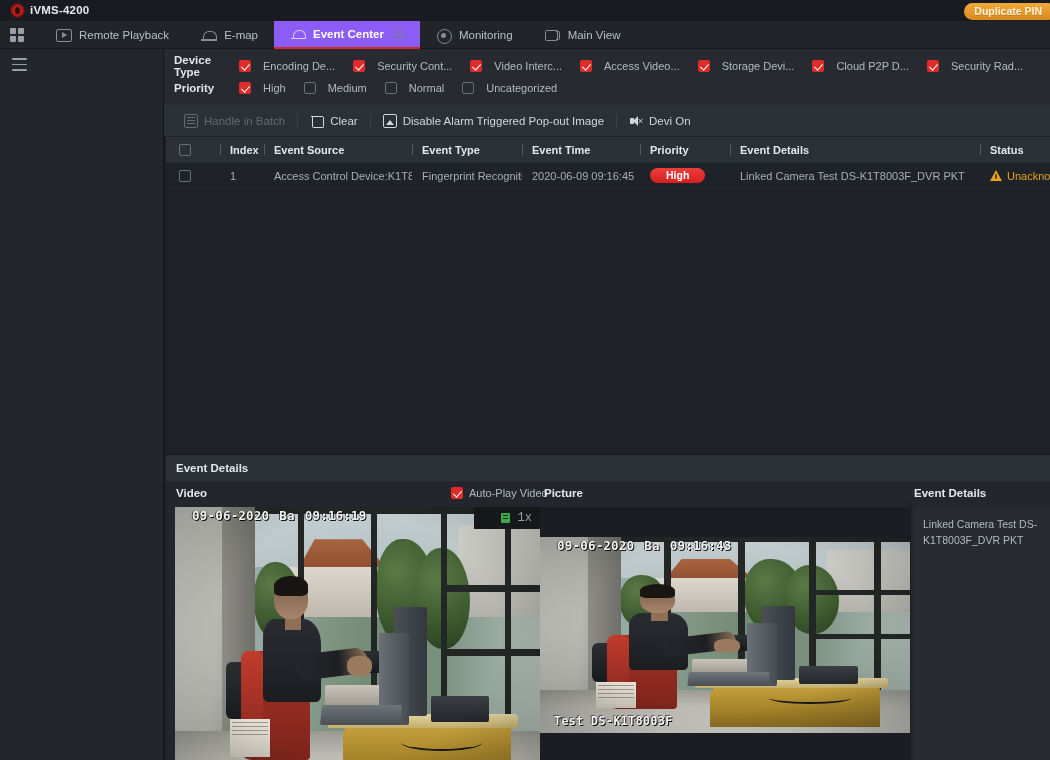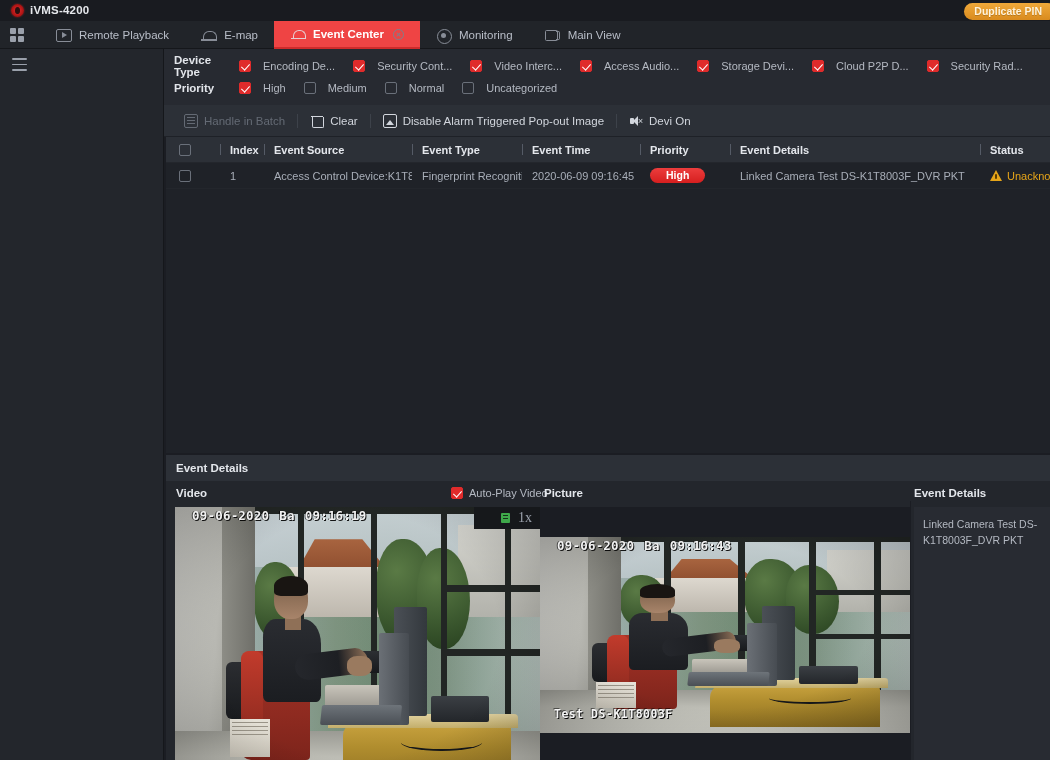--- a/index.html
+++ b/index.html
@@ -55,21 +55,21 @@
   }
   .nav-grid i { display: block; background: #9aa0ab; border-radius: 1px; }
   .nav-items { position: absolute; left: 40px; top: 0; height: 28px; display: flex; align-items: stretch; }
   .nav-item {
     display: flex; align-items: center; gap: 7px;
     padding: 0 16px; height: 28px; cursor: pointer;
     font-size: 11.5px; color: #b9bec8; white-space: nowrap;
     position: relative;
   }
   .nav-item.active {
-    background: #ef4444; color: #ffffff; font-weight: bold;
+    background: #8b5cf6; color: #ffffff; font-weight: bold;
     border-bottom: 2px solid #cf2b2b;
   }
   .nav-ico {
     width: 16px; height: 13px; flex: none; position: relative;
     opacity: .85;
   }
   
   .ico-playback { border: 1.4px solid #9aa0ab; border-radius: 2px; }
   .ico-playback::after {
     content: ""; position: absolute; left: 5px; top: 2.5px;
@@ -398,31 +398,31 @@
     color: #f2f2f2; text-shadow: 1px 1px 0 rgba(0,0,0,.9), -1px 0 0 rgba(0,0,0,.6);
     white-space: nowrap; padding-left: 17px; letter-spacing: .2px;
   }
   .osd-top .gap { display: inline-block; width: 10px; }
   .osd-bot {
     position: absolute; left: 10px; bottom: 6px;
     font-family: "DejaVu Sans Mono", monospace; font-size: 13.5px; font-weight: bold;
     color: #f4f4f4; text-shadow: 1px 1px 0 rgba(0,0,0,.95), -1px -1px 0 rgba(0,0,0,.5);
     white-space: nowrap; letter-spacing: .5px;
   }
-  .osd-bot.sm { font-size: 11.5px; left: 14px; bottom: 12px; }
+  .osd-bot.sm { font-size: 11.5px; left: 14px; bottom: 5px; }
   .speed-box {
     position: absolute; right: 0; top: 0; width: 66px; height: 22px; background: #16181b;
     display: flex; align-items: center; justify-content: flex-end; padding-right: 8px; gap: 8px;
   }
   .speed-ico { width: 9px; height: 10px; background: #3fa84a; border-radius: 1px; position: relative; }
   .speed-ico::after {
     content: ""; position: absolute; left: 2px; top: 2px; width: 5px; height: 1px;
     background: #16301a; box-shadow: 0 3px 0 #16301a;
   }
-  .speed-txt { font-size: 14px; color: #9aa0ab; font-family: Liberation Serif, serif; }
+  .speed-txt { font-size: 12px; color: #9aa0ab; font-family: Liberation Mono, monospace; }
 </style>
 </head>
 <body>
 
 <div id="app">
 
   <div class="titlebar">
     <div class="logo-dot"></div>
     <div class="app-title">iVMS-4200</div>
     <div class="pin-badge">Duplicate PIN</div>
@@ -480,21 +480,21 @@
         <div class="cb-item">
           <span class="cb on"></span>
           <span class="lbl">Security Cont...</span>
         </div>
         <div class="cb-item">
           <span class="cb on"></span>
           <span class="lbl">Video Interc...</span>
         </div>
         <div class="cb-item">
           <span class="cb on"></span>
-          <span class="lbl">Access Audio...</span>
+          <span class="lbl">Access Video...</span>
         </div>
         <div class="cb-item">
           <span class="cb on"></span>
           <span class="lbl">Storage Devi...</span>
         </div>
         <div class="cb-item">
           <span class="cb on"></span>
           <span class="lbl">Cloud P2P D...</span>
         </div>
         <div class="cb-item">

